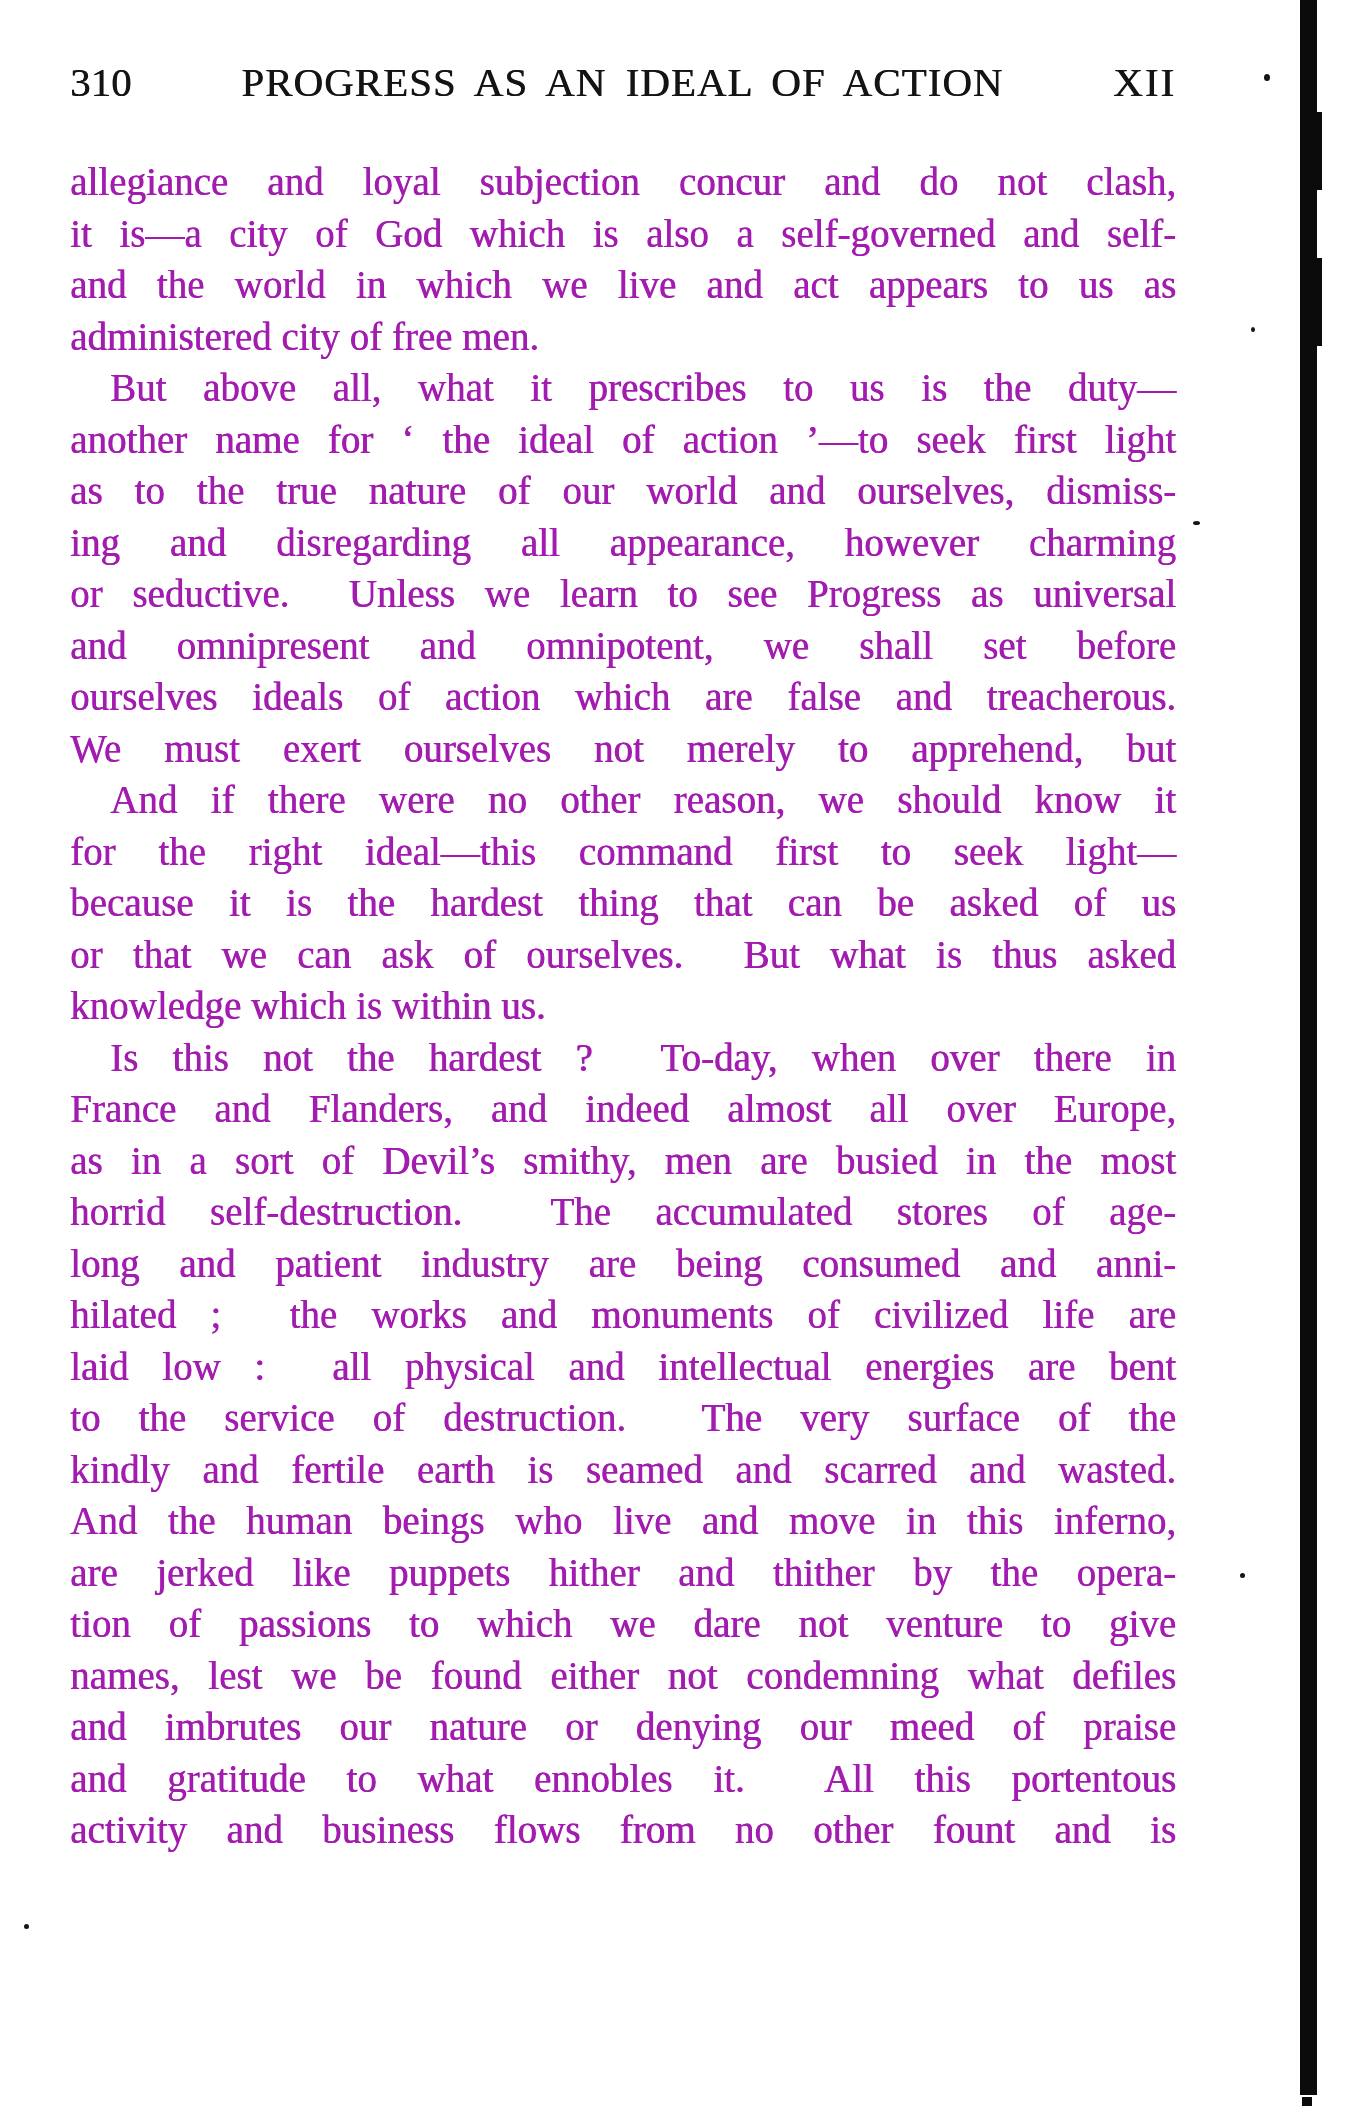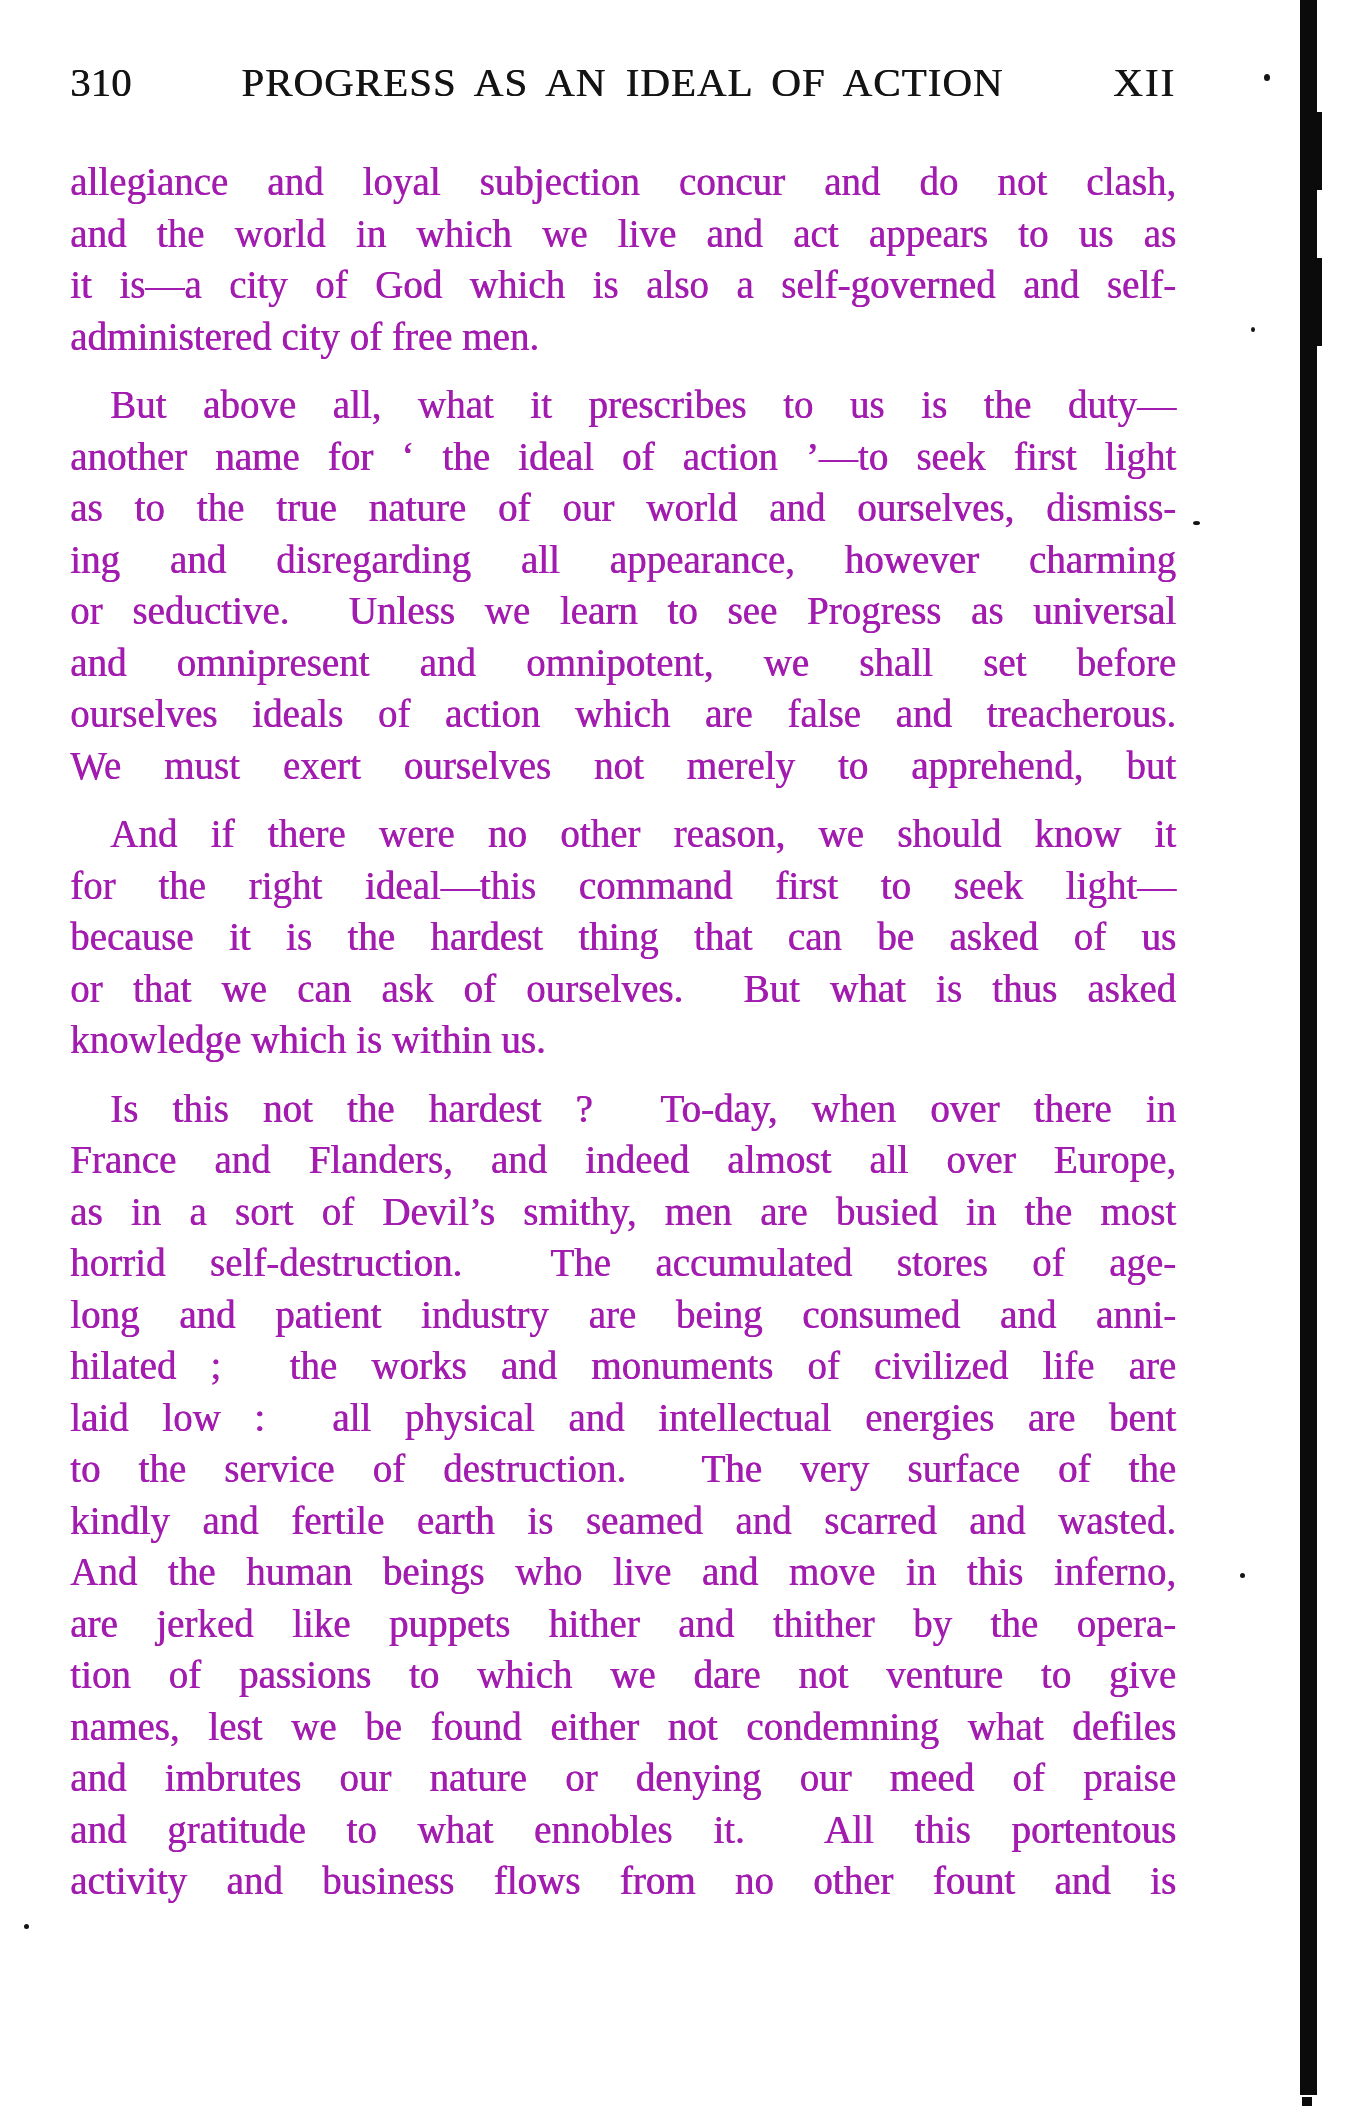--- a/index.html
+++ b/index.html
@@ -55,21 +55,20 @@
     text-shadow: 0.6px 0 0 currentColor;
   }
   .text-block .line {
     text-align: justify;
     text-align-last: justify;
     height: 51.5px;
     overflow: visible;
   }
   .text-block .line.indent {
     padding-left: 40px;
-    margin-top: 17px;
   }
   .text-block .line.endpara {
     text-align-last: left;
   }
   
   .margin-bar {
     position: absolute;
     background: #0b0b0b;
   }
   .speck {
@@ -84,22 +83,22 @@
 <div class="page">
 
   <div class="running-header">
     <span class="page-number">310</span>
     <span class="running-title">PROGRESS AS AN IDEAL OF ACTION</span>
     <span class="chapter-numeral">XII</span>
   </div>
 
   <div class="text-block">
       <div class="line">allegiance and loyal subjection concur and do not clash,</div>
+      <div class="line">it is—a city of God which is also a self-governed and self-</div>
       <div class="line">and the world in which we live and act appears to us as</div>
-      <div class="line">it is—a city of God which is also a self-governed and self-</div>
       <div class="line endpara">administered city of free men.</div>
       <div class="line indent">But above all, what it prescribes to us is the duty—</div>
       <div class="line">another name for ‘ the ideal of action ’—to seek first light</div>
       <div class="line">as to the true nature of our world and ourselves, dismiss-</div>
       <div class="line">ing and disregarding all appearance, however charming</div>
       <div class="line">or seductive.&nbsp; Unless we learn to see Progress as universal</div>
       <div class="line">and omnipresent and omnipotent, we shall set before</div>
       <div class="line">ourselves ideals of action which are false and treacherous.</div>
       <div class="line">We must exert ourselves not merely to apprehend, but</div>
       <div class="line indent">And if there were no other reason, we should know it</div>

